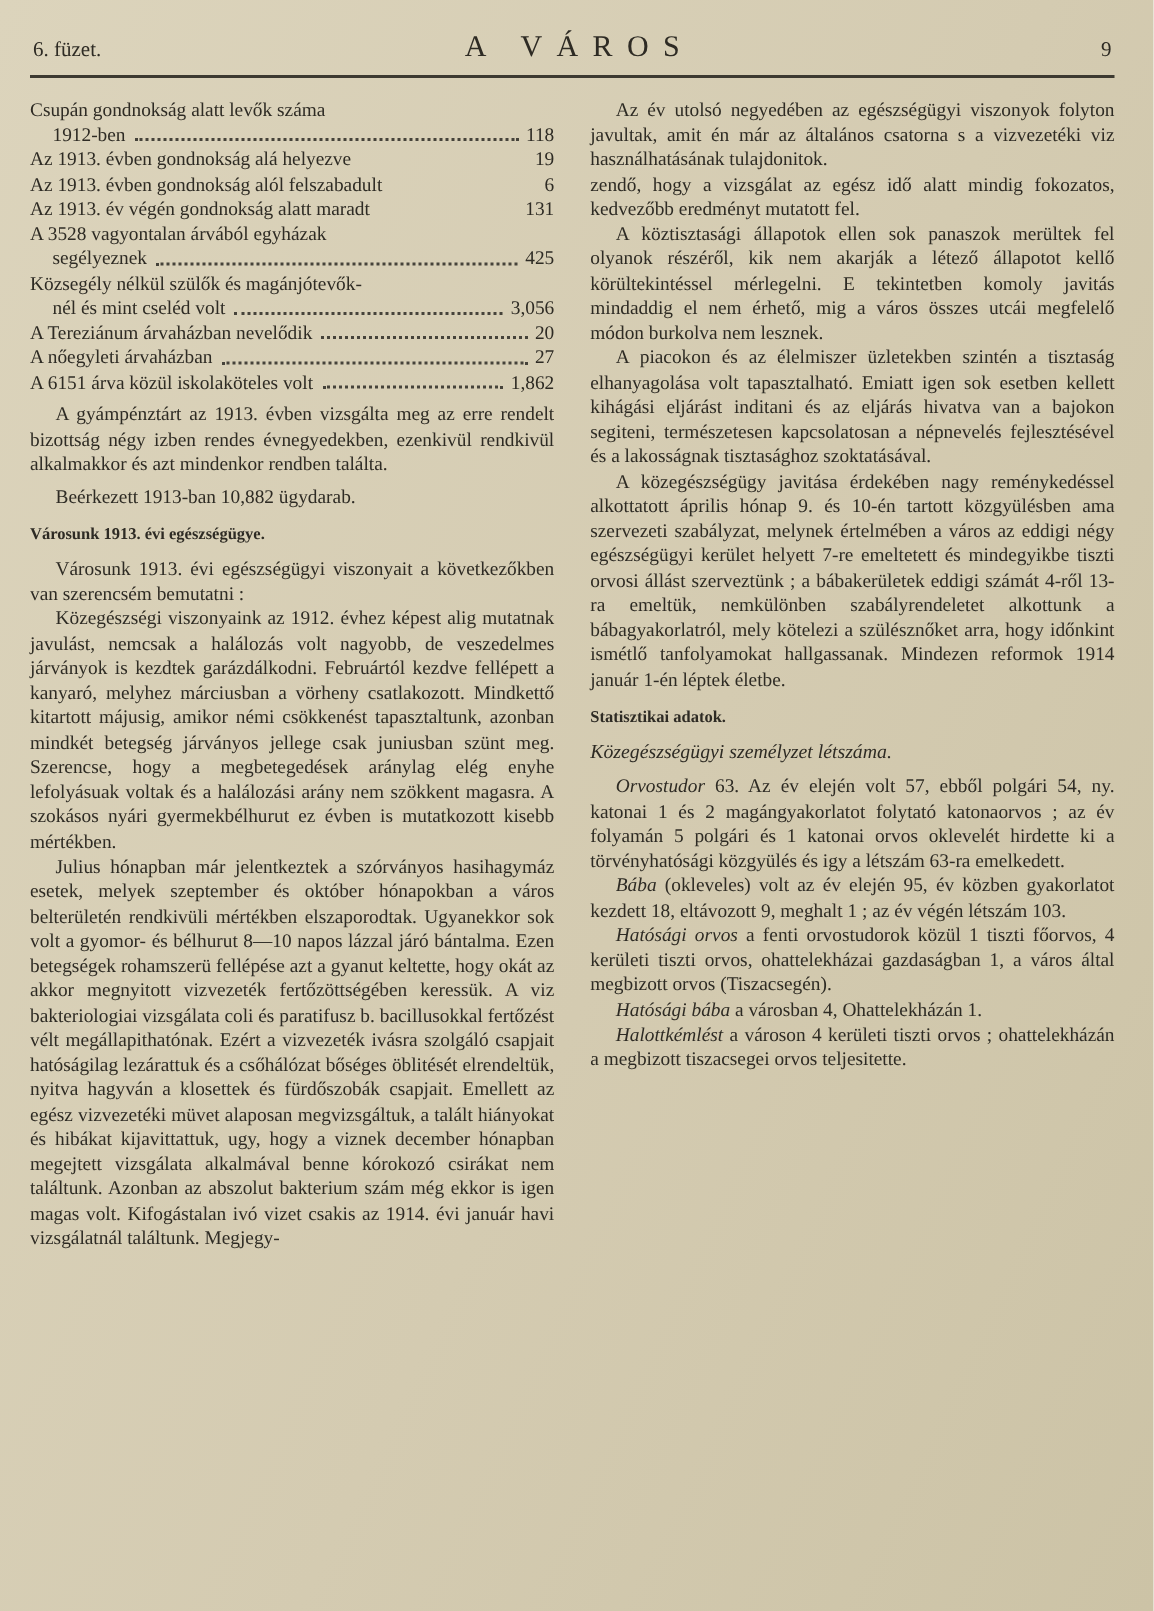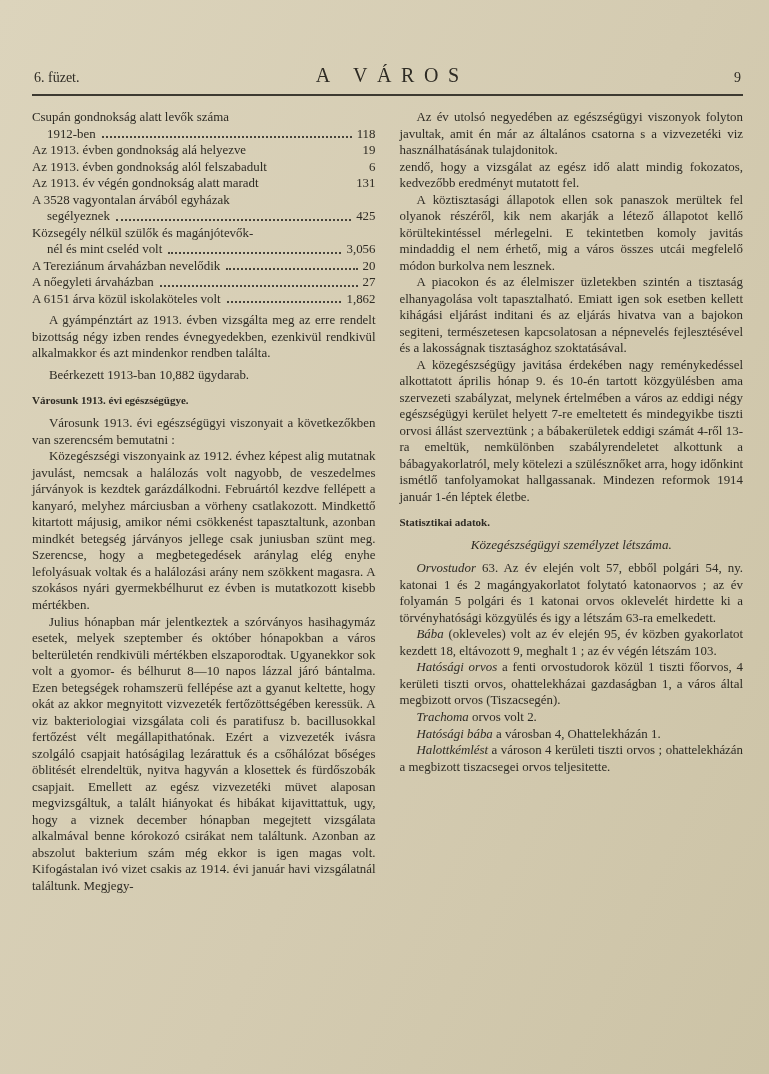--- a/index.html
+++ b/index.html
@@ -3,21 +3,21 @@
 <meta charset="utf-8">
 <style>
   * { box-sizing: border-box; margin: 0; padding: 0; }
   html, body { width: 769px; height: 1074px; }
   body {
     font-family: "Liberation Serif", "DejaVu Serif", serif;
     color: #2e2b24;
     background: linear-gradient(115deg, #dcd4bc 0%, #d4cbb1 55%, #ccc3a6 100%);
     overflow: hidden;
   }
-  .page { padding: 16px 26px 0 32px; margin-top: 44px; }
+  .page { padding: 16px 26px 0 20px; }
 
   .header {
     display: grid;
     grid-template-columns: 1fr auto 1fr;
     align-items: baseline;
     font-size: 14px;
     padding: 4px 2px 7px 2px;
   }
   .header .issue { justify-self: start; }
   .header .title { letter-spacing: 0.48em; font-size: 20px; text-indent: 0.48em; }
@@ -39,21 +39,21 @@
   .leader { flex: 1 1 auto; border-bottom: 2px dotted #46433a; margin: 0 5px 4px 6px; min-width: 4px; }
   .leader.blank { border-bottom: none; }
   .stat-value { white-space: nowrap; }
 
   h3.section {
     text-align: left; text-indent: 0;
     font-size: 11px; font-weight: bold;
     margin: 10px 0 8px 0;
   }
   .subheading {
-    text-align: center; text-indent: 0;
+    text-indent: 0;
     font-style: italic; font-weight: normal;
     font-size: 13.2px; margin: 0 0 6px 0;
   }
   .lead { font-style: italic; }
 </style>
 </head>
 <body>
 
 <div class="page">
 
@@ -152,21 +152,20 @@
       <h3 class="section">Statisztikai adatok.</h3>
       <div class="subheading">Közegészségügyi személyzet létszáma.</div>
 
       <p class="para"><span class="lead">Orvostudor</span><span> 63. Az év elején volt 57, ebből polgári 54, ny. katonai 1 és 2 magángyakorlatot folytató katonaorvos ; az év folyamán 5 polgári és 1 katonai orvos oklevelét hirdette ki a törvényhatósági közgyülés és igy a létszám 63-ra emelkedett.</span></p>
 
 
       <p class="para"><span class="lead">Bába</span><span> (okleveles) volt az év elején 95, év közben gyakorlatot kezdett 18, eltávozott 9, meghalt 1 ; az év végén létszám 103.</span></p>
 
       <p class="para"><span class="lead">Hatósági orvos</span><span> a fenti orvostudorok közül 1 tiszti főorvos, 4 kerületi tiszti orvos, ohattelekházai gazdaságban 1, a város által megbizott orvos (Tiszacsegén).</span></p>
 
-      <p class="para"><span class="lead">Trachoma</span><span> orvos volt 2.</span></p>
 
       <p class="para"><span class="lead">Hatósági bába</span><span> a városban 4, Ohattelekházán 1.</span></p>
 
       <p class="para"><span class="lead">Halottkémlést</span><span> a városon 4 kerületi tiszti orvos ; ohattelekházán a megbizott tiszacsegei orvos teljesitette.</span></p>
     </div>
 
   </div>
 </div>
 
 </body></html>

